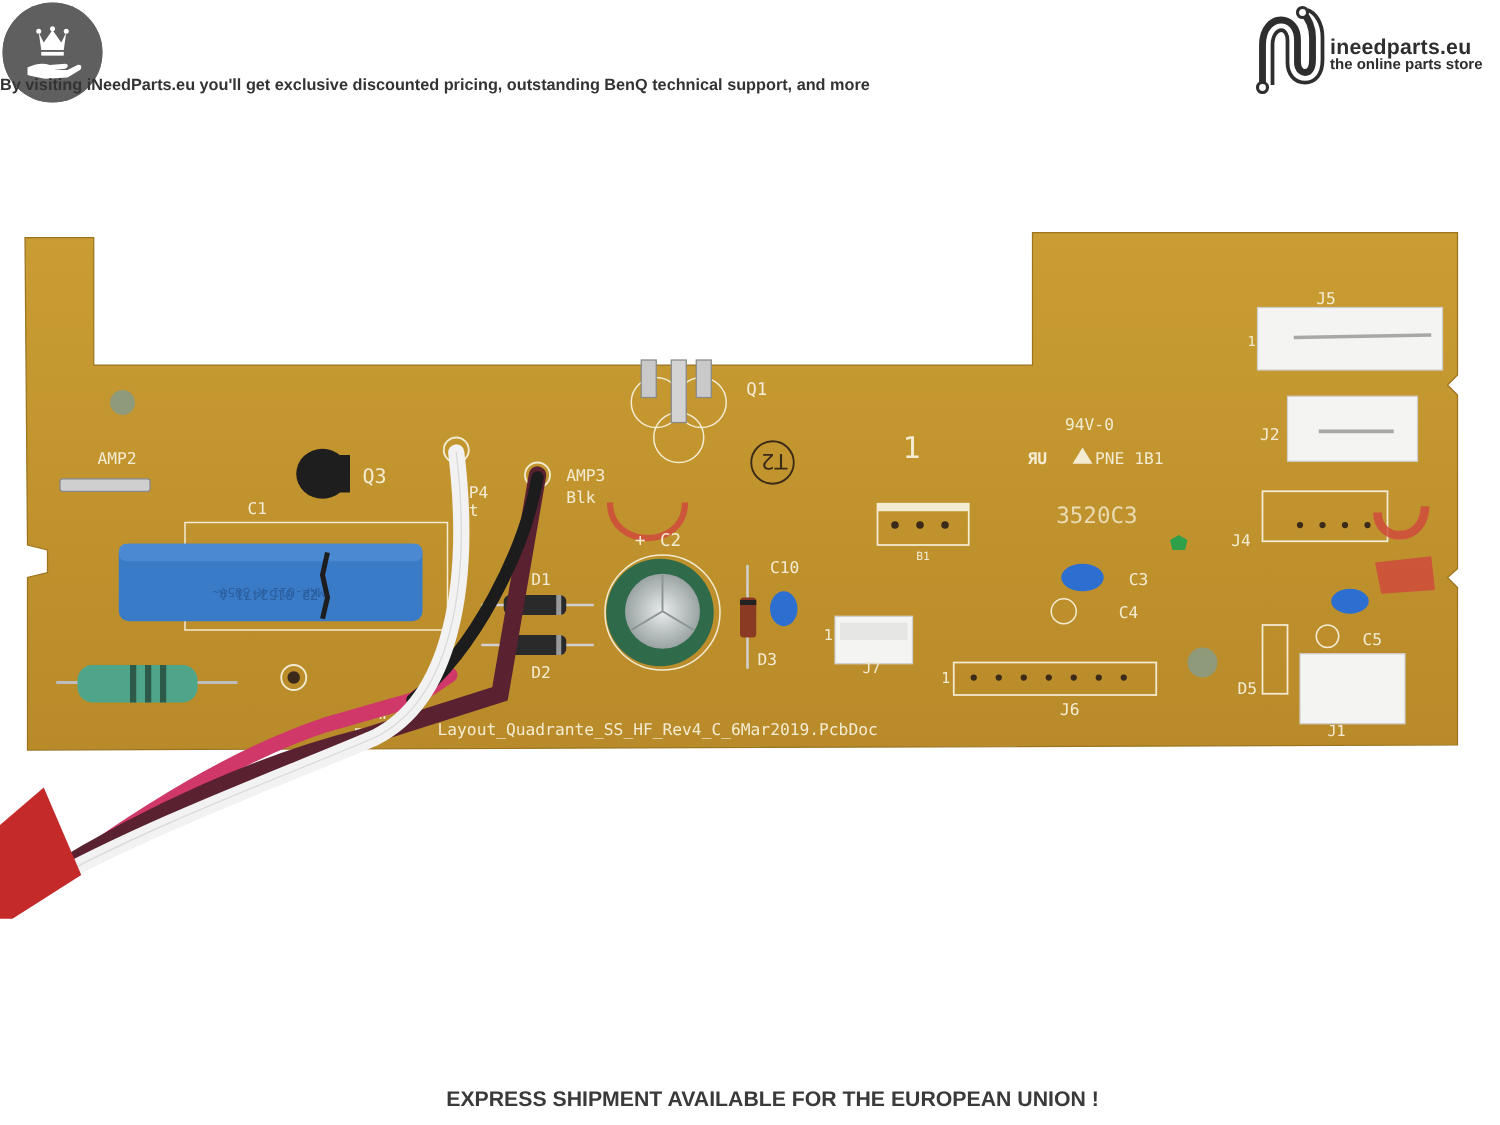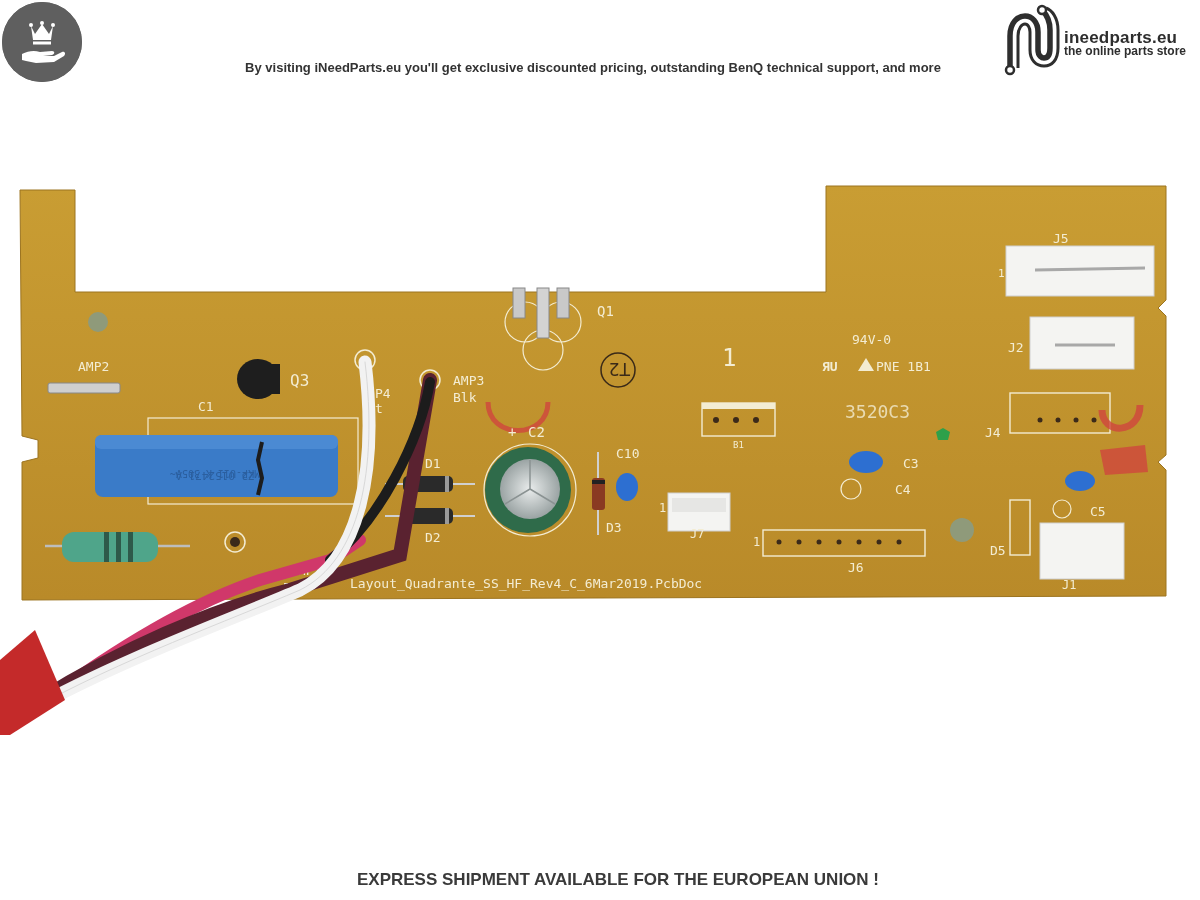--- a/index.html
+++ b/index.html
@@ -2,21 +2,21 @@
 <html><head>
 <meta charset="utf-8">
 <style>
   * { box-sizing: border-box; margin: 0; padding: 0; }
   html, body { width: 1200px; height: 900px; background: #ffffff; overflow: hidden; }
   body { position: relative; font-family: "DejaVu Sans", sans-serif; }
 
   .badge-logo { position: absolute; left: 2px; top: 2px; width: 80px; height: 80px; border-radius: 50%; background: #5f5f5f; }
   .badge-logo svg { width: 80px; height: 80px; }
 
-  .promo-text { position: absolute; left: 0; width: 1186px; top: 60px; text-align: center; font-family: "Liberation Sans", sans-serif; font-weight: bold; font-size: 13px; color: #333; letter-spacing: 0; }
+  .promo-text { position: absolute; left: 0; width: 1186px; top: 60px; font-family: "Liberation Sans", sans-serif; font-weight: bold; font-size: 13px; color: #333; letter-spacing: 0; }
 
   .brand-logo { position: absolute; left: 1000px; top: 2px; width: 200px; height: 76px; }
   .brand-logo svg { position: absolute; left: 0; top: 0; }
   .brand-name { position: absolute; left: 64px; top: 26px; font-family: "Liberation Sans", sans-serif; font-weight: bold; font-size: 17px; color: #2e2e2e; letter-spacing: 0.2px; text-align: right; }
   .brand-tag { position: absolute; left: 64px; top: 42px; font-family: "Liberation Sans", sans-serif; font-weight: bold; font-size: 12px; color: #2e2e2e; }
 
   .product-photo { position: absolute; left: 0; top: 150px; width: 1200px; height: 620px; }
 
   .footer-text { position: absolute; left: 0; width: 1236px; top: 870px; text-align: center; font-family: "Liberation Sans", sans-serif; font-weight: bold; font-size: 17px; color: #3a3a3a; }
 

